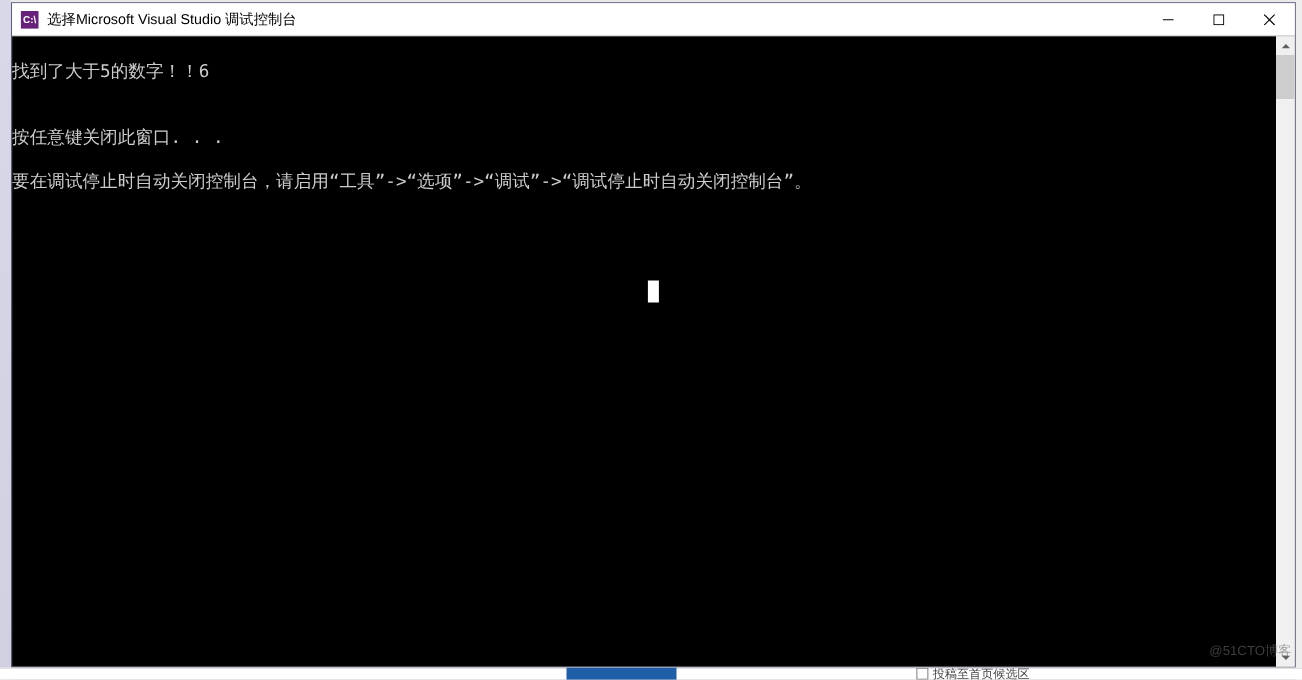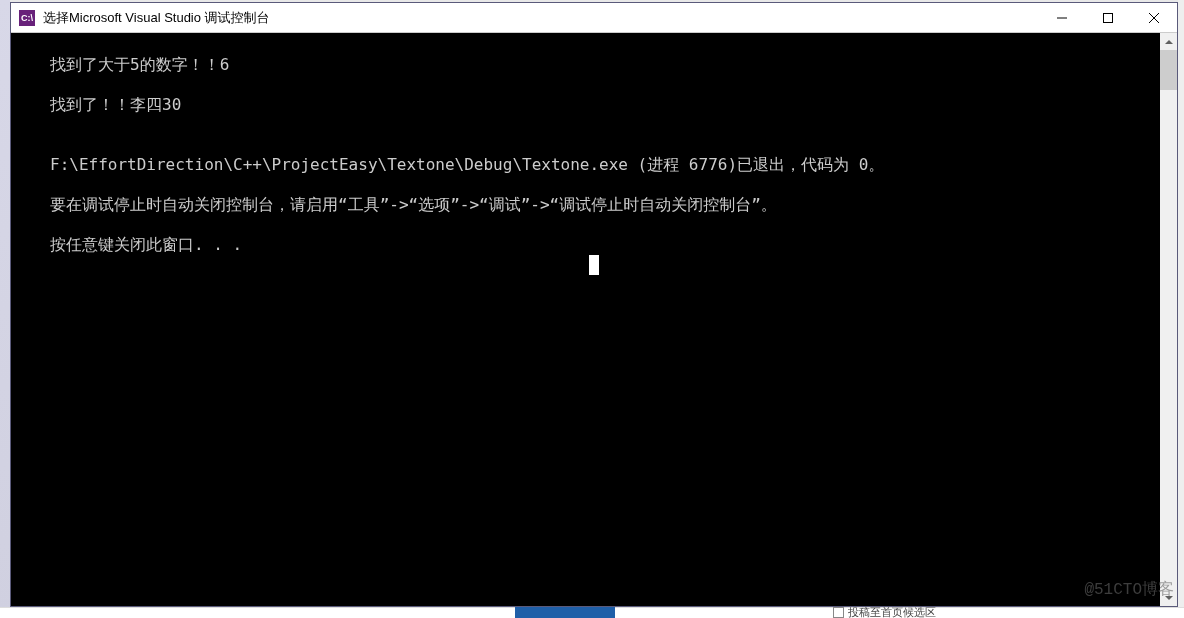--- a/index.html
+++ b/index.html
@@ -61,21 +61,20 @@
       justify-content: center;
       font-size: 14px;
       color: #000;
       cursor: pointer;
     }
     .console-area {
       flex: 1;
       background: #000;
       position: relative;
       display: flex;
-      padding-left: 39px;
     }
     .console-content {
       flex: 1;
       padding: 2px 0 0 0;
       font-family: "NSimSun", "SimSun", "Consolas", monospace;
       font-size: 16px;
       line-height: 20px;
       color: #cccccc;
       white-space: pre;
       overflow: hidden;
@@ -136,22 +135,22 @@
       top: 0;
       width: 6px;
       height: 618px;
       background: #eee;
     }
     .watermark {
       position: absolute;
       right: 10px;
       bottom: 18px;
       color: #666;
-      font-size: 16px;
-      font-family: Liberation Mono, monospace;
+      font-size: 12px;
+      font-family: Liberation Sans, sans-serif;
       opacity: 0.6;
     }
     .bottom-strip {
       position: absolute;
       left: 0;
       bottom: 0;
       width: 1184px;
       height: 11px;
       background: #fff;
       border-top: 1px solid #ddd;
@@ -208,25 +207,23 @@
         <svg width="10" height="10" viewBox="0 0 10 10">
             <line x1="0" y1="0" x2="10" y2="10" stroke="#000" stroke-width="1"></line>
             <line x1="10" y1="0" x2="0" y2="10" stroke="#000" stroke-width="1"></line>
           </svg>
       </div>
     </div>
   </div>
   <div class="console-area">
     <div class="console-content">
 <span class="console-line">找到了大于5的数字！！6</span>
-<span class="console-line">找到了！！李四30</span>
 <span class="console-line"></span>
-<span class="console-line">F:\EffortDirection\C++\ProjectEasy\Textone\Debug\Textone.exe (进程 6776)已退出，代码为 0。</span>
+<span class="console-line">按任意键关闭此窗口. . .</span>
 <span class="console-line">要在调试停止时自动关闭控制台，请启用“工具”-&gt;“选项”-&gt;“调试”-&gt;“调试停止时自动关闭控制台”。</span>
-<span class="console-line">按任意键关闭此窗口. . .</span>
     </div>
     <div class="cursor-block"></div>
     <div class="scrollbar">
       <div class="scrollbar-btn">
         <svg width="8" height="4" viewBox="0 0 8 4">
             <polygon points="4,0 8,4 0,4" fill="#606060"></polygon>
           </svg>
       </div>
       <div class="scrollbar-track">
         <div class="scrollbar-thumb"></div>

